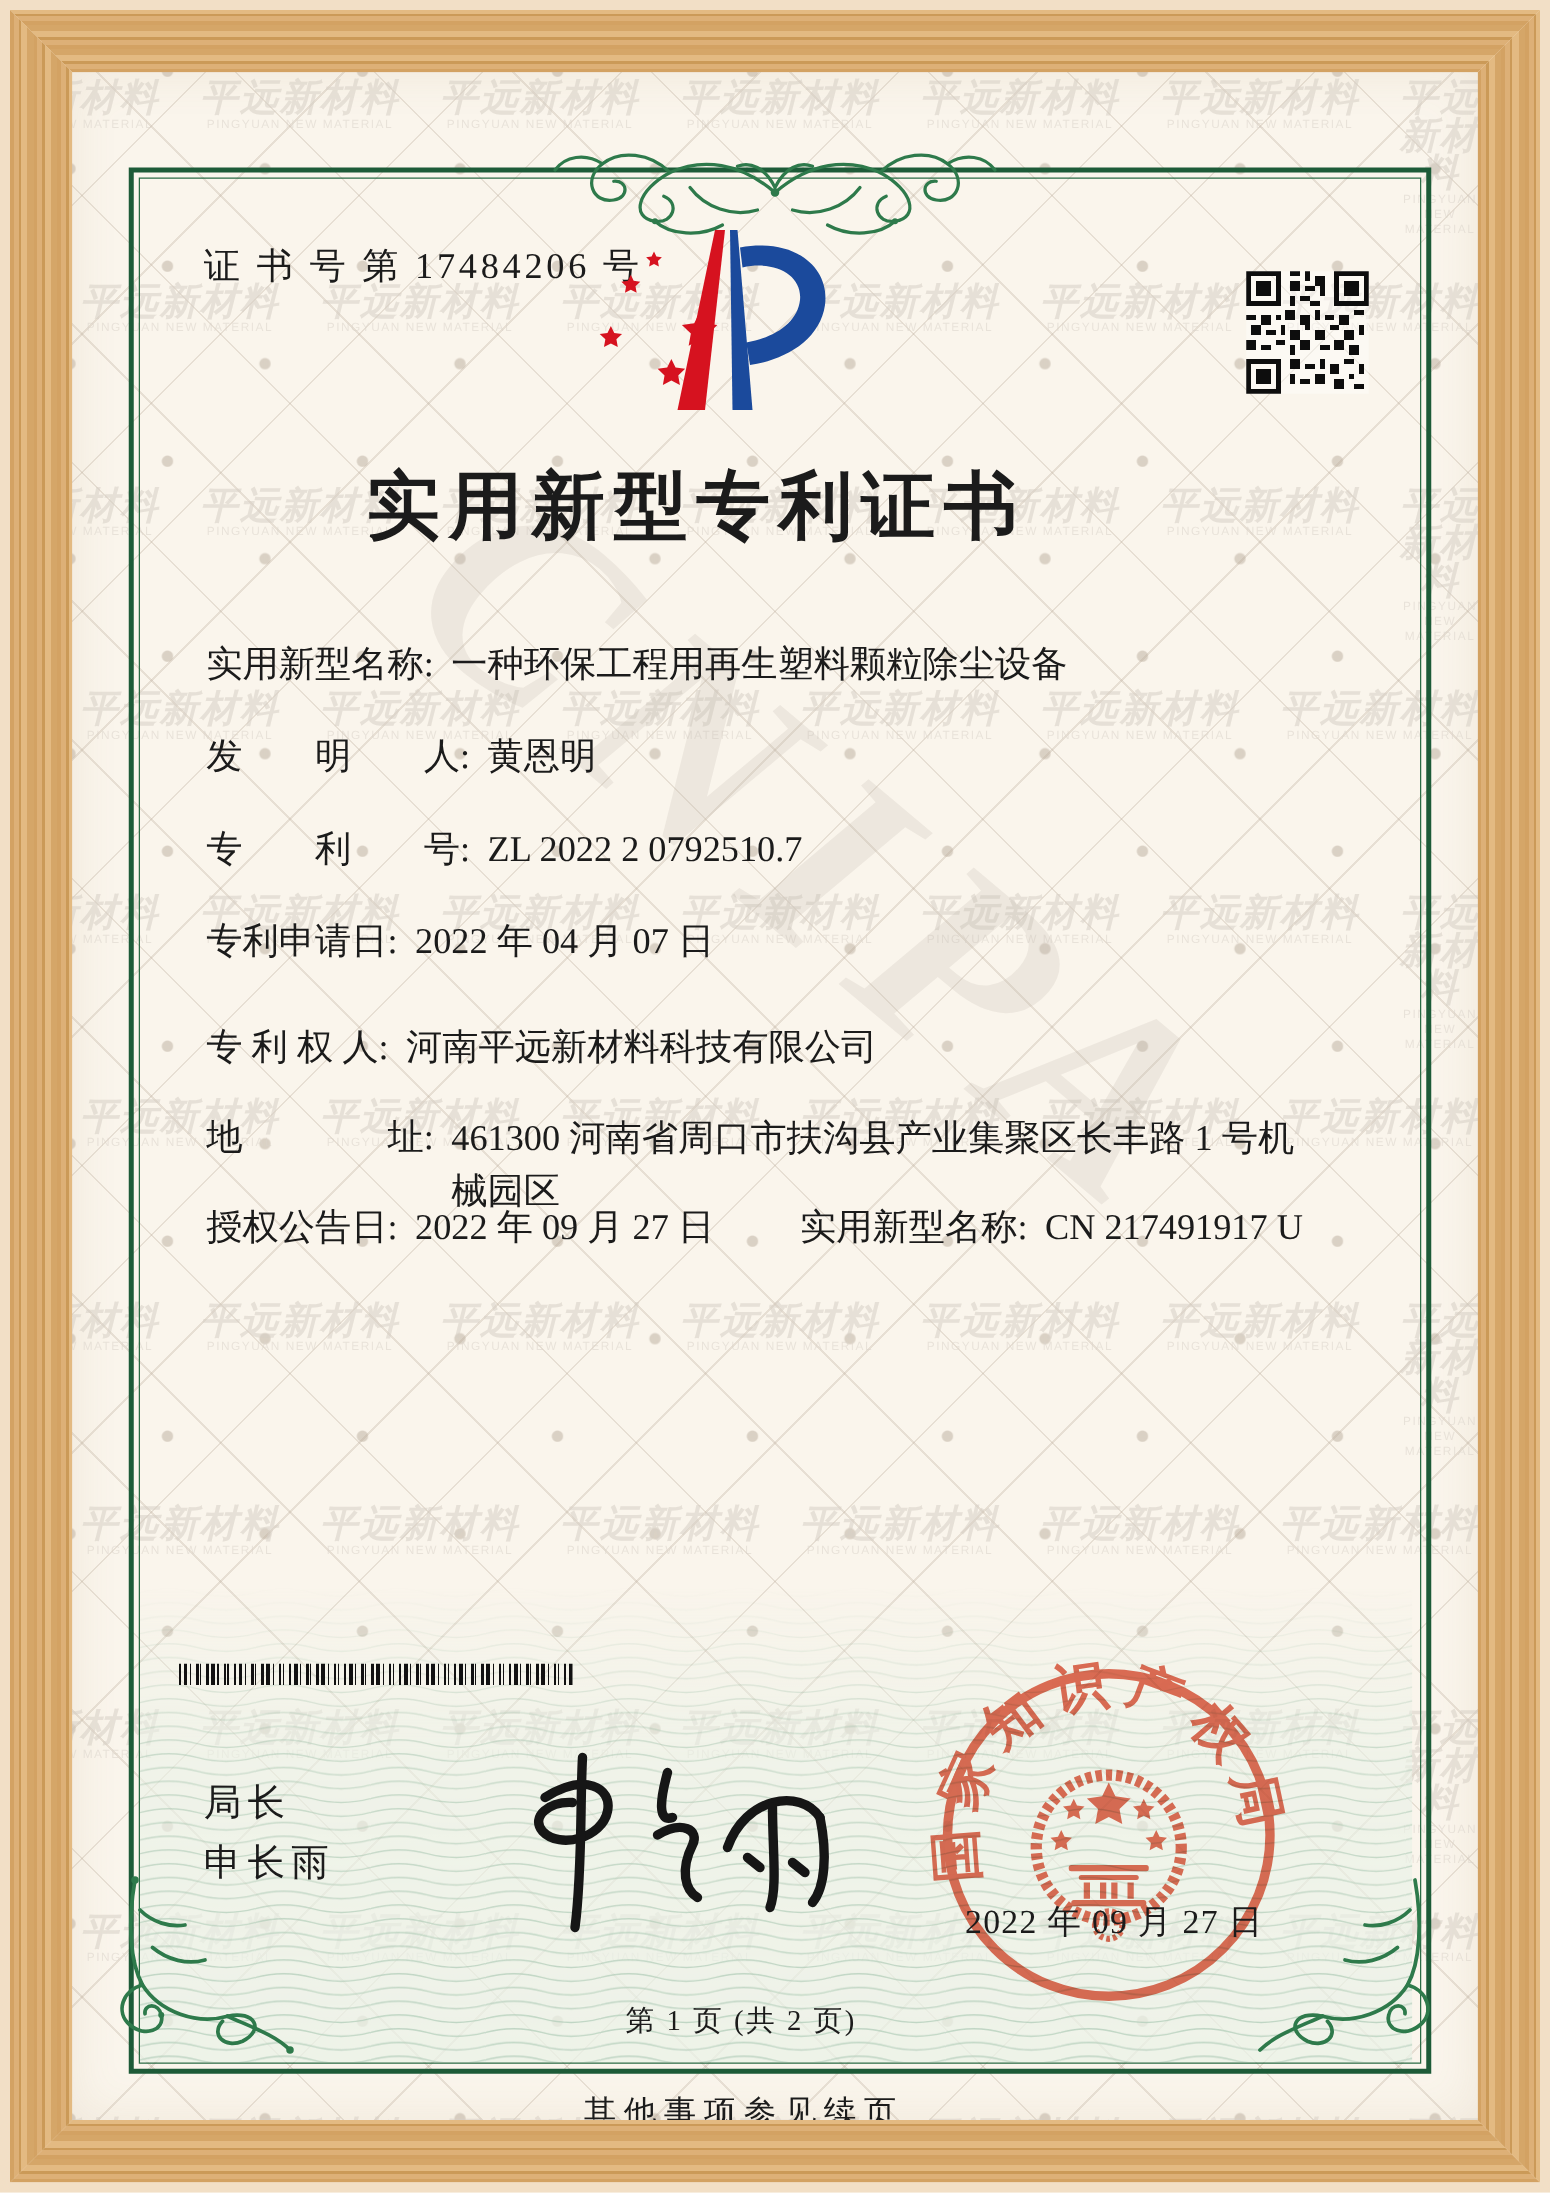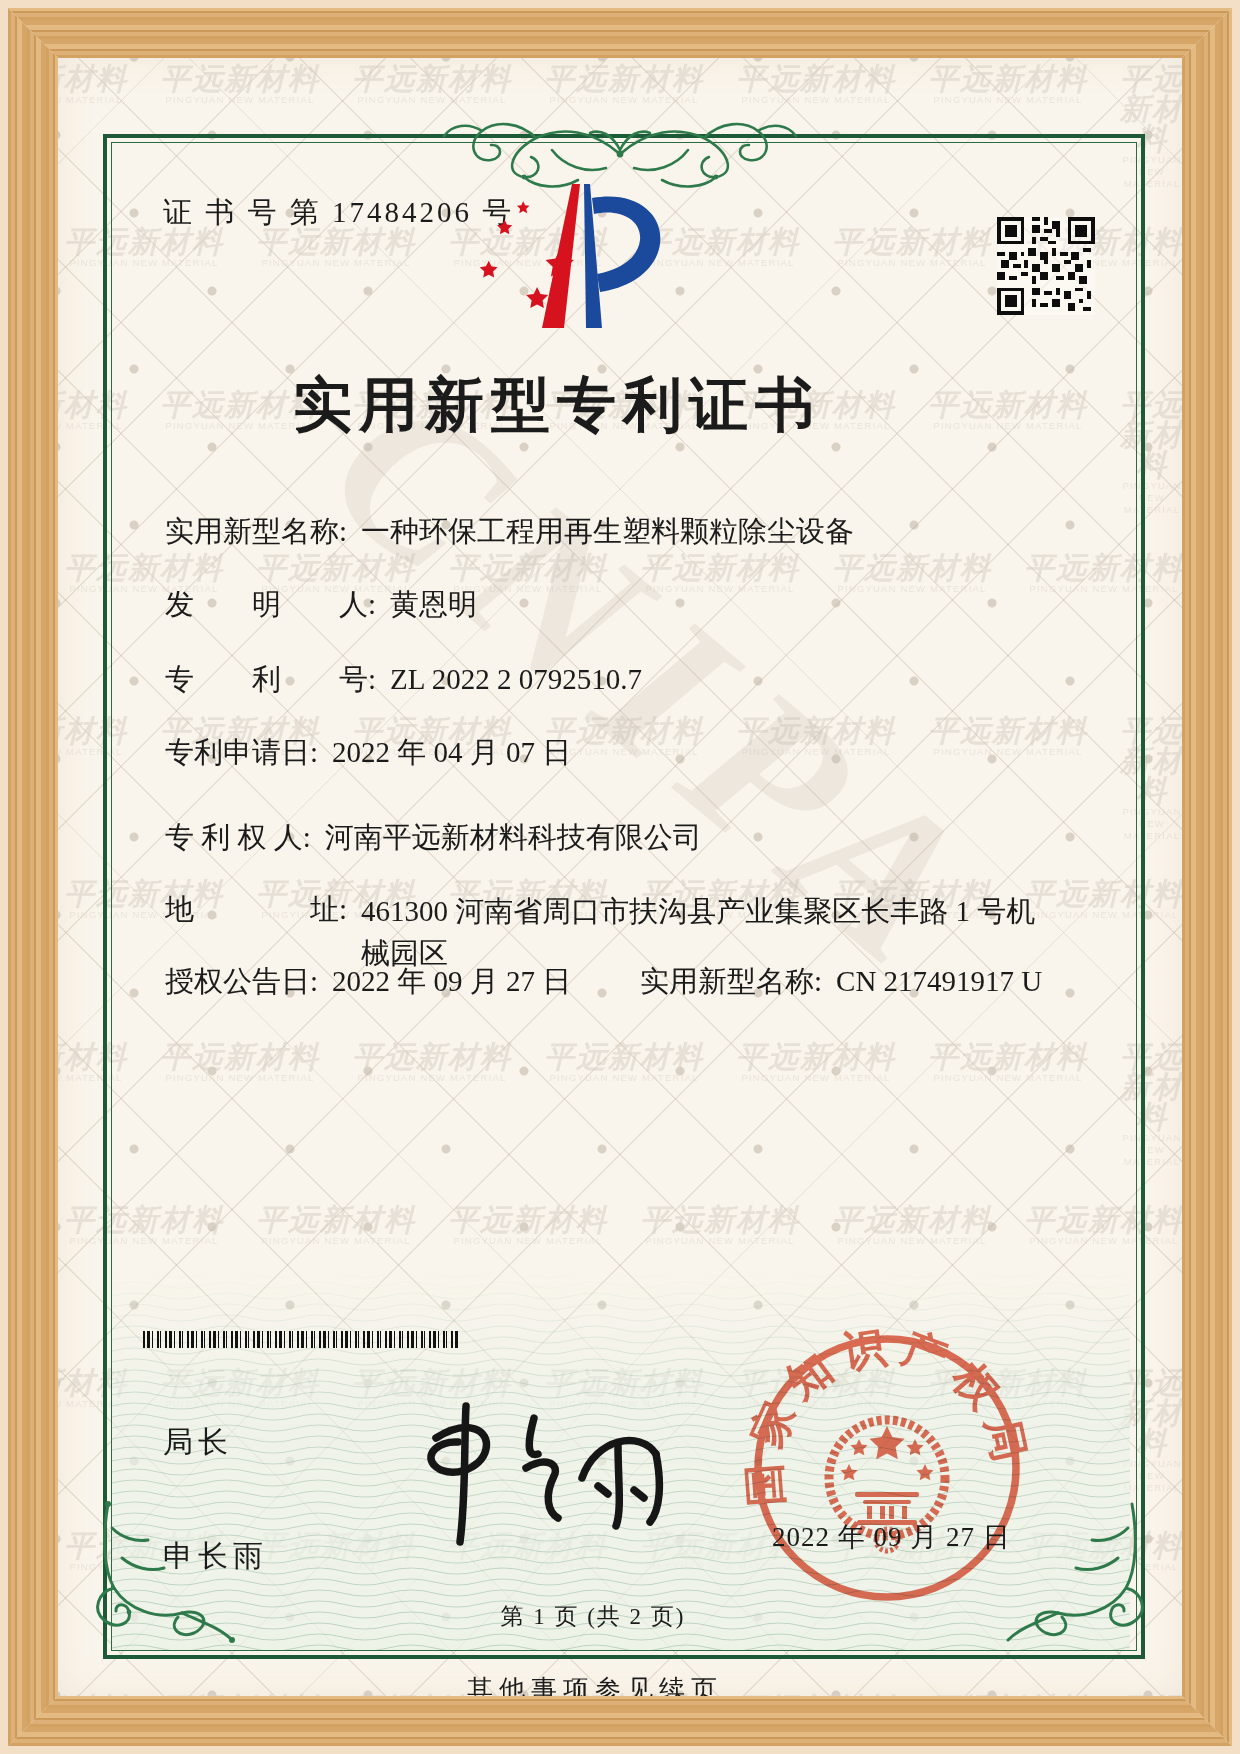--- a/index.html
+++ b/index.html
@@ -533,21 +533,21 @@
 <div class="abs field grant-no" style="top:962px;">
   <span class="lab">实用新型名称:</span><span class="val">CN 217491917 U</span>
 </div>
 
 <div class="abs paras">
 </div>
 
 <div class="abs barcode"></div>
 
 <div class="abs officer" style="top:1422px;">局长</div>
-<div class="abs officer" style="top:1536px;text-align:right;">申长雨</div>
+<div class="abs officer" style="top:1470px;text-align:right;">申长雨</div>
 
 <svg class="abs sig" width="330" height="160" viewBox="0 0 330 160">
   <g fill="none" stroke="#161616" stroke-width="7.5" stroke-linecap="round" stroke-linejoin="round">
     <path d="M86 46 C118 26 140 38 136 57 C132 78 98 88 84 73 C74 61 90 49 108 50"></path>
     <path d="M116 14 C114 50 116 104 110 150"></path>
     <path d="M184 26 C178 48 176 66 188 62"></path>
     <path d="M176 76 C196 64 210 72 204 84 C194 104 198 120 208 126"></path>
     <path d="M232 86 C246 46 290 38 306 62"></path>
     <path d="M268 54 C268 88 272 118 266 134"></path>
     <path d="M306 62 C312 92 310 118 300 130"></path>

